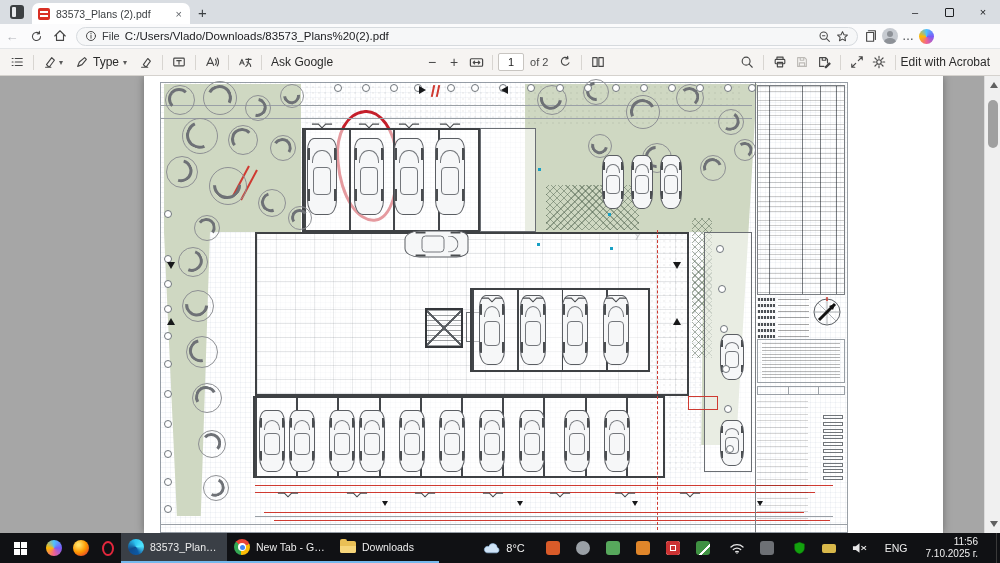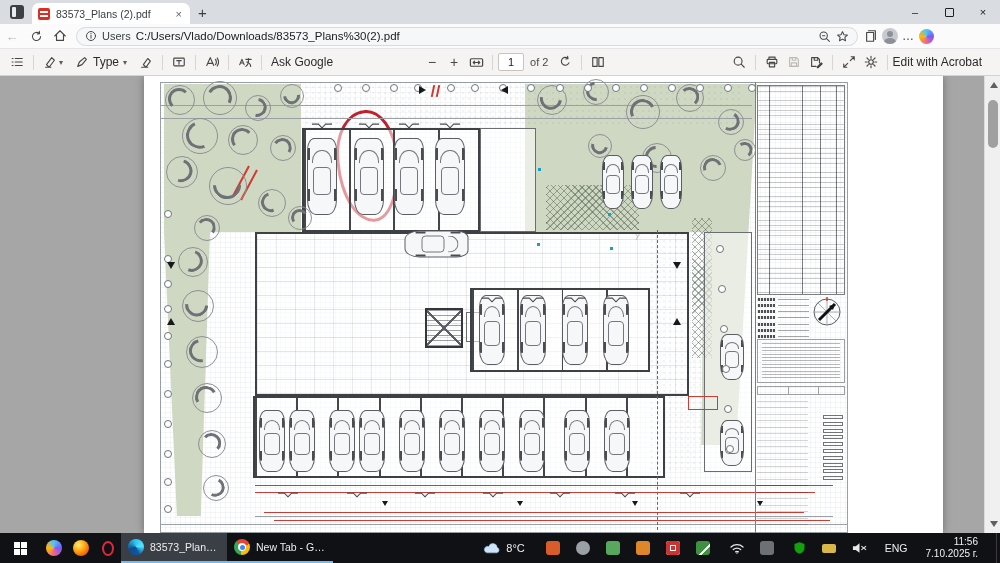--- a/index.html
+++ b/index.html
@@ -169,22 +169,22 @@
     <div class="nav-ic">
       <svg class="ic" width="14" height="14" viewBox="0 0 16 16">
           <path d="M2 8 8 2l6 6M4 7v6h8V7"></path>
         </svg>
     </div>
     <div class="pill">
       <svg class="ic" width="12" height="12" viewBox="0 0 16 16">
           <circle cx="8" cy="8" r="6"></circle>
           <path d="M8 7v4M8 4.6v.4"></path>
         </svg>
-      <span class="pill-file">Users</span>
-      <span class="pill-txt">C:/Users/Vlado/Downloads/83573_Plans%30(2).pdf</span>
+      <span class="pill-file">File</span>
+      <span class="pill-txt">C:/Users/Vlado/Downloads/83573_Plans%20(2).pdf</span>
       <span class="pill-spacer"></span>
       <svg class="ic" width="13" height="13" viewBox="0 0 16 16">
           <circle cx="7" cy="7" r="4.5"></circle>
           <path d="M10.5 10.5 14 14M5.5 7h3"></path>
         </svg>
       <svg class="ic" width="13" height="13" viewBox="0 0 16 16">
           <path d="M8 2l1.8 3.8 4.2.5-3.1 2.8.8 4.1L8 11.2l-3.7 2 .8-4.1L2 6.3l4.2-.5z"></path>
         </svg>
     </div>
     <div class="addr-right">
@@ -306,21 +306,21 @@
             <path d="M6.5 9.5 2 14m0 0v-3.5M2 14h3.5M9.5 6.5 14 2m0 0v3.5M14 2h-3.5"></path>
           </svg>
       </div>
       <div class="i16">
         <svg class="ic" width="14" height="14" viewBox="0 0 16 16">
             <circle cx="8" cy="8" r="2.6"></circle>
             <path d="M8 1.5v2.2M8 12.3v2.2M1.5 8h2.2M12.3 8h2.2M3.4 3.4l1.6 1.6M11 11l1.6 1.6M12.6 3.4 11 5M5 11l-1.6 1.6"></path>
           </svg>
       </div>
       <div class="sep"></div>
-      <span class="tlabel" style="margin-right:12px">Edit with Acrobat</span>
+      <span class="tlabel" style="margin-right:4px">Edit with Acrobat</span>
     </div>
   </div>
 
   <div class="content">
     <div class="pdf-page">
       <div class="frame"></div>
       <div class="gridtex"></div>
       <div id="plan" style="position:absolute;inset:0;">
 
         <span class="wmark" style="left:404px;top:22px;font-size:13px;transform:rotate(54deg);">4335.9646,405,406,406А</span>
@@ -630,20 +630,24 @@
         <span class="opera"></span>
       </div>
     <div class="tb-win active">
       <span class="ico16 edge" style="flex:none"></span>
       <span class="tb-win-label">83573_Plans (2).pdf...</span>
     </div>
     <div class="tb-win">
       <span class="ico16 chrome" style="flex:none"></span>
       <span class="tb-win-label">New Tab - Google ...</span>
     </div>
+    <div class="tb-win">
+      <span class="folder" style="flex:none"></span>
+      <span class="tb-win-label">Downloads</span>
+    </div>
     <div class="tray">
       <div class="weather">
         <svg width="18" height="13" viewBox="0 0 16 12">
             <path d="M4 10a3 3 0 1 1 1-5.8A4 4 0 0 1 12.8 5 2.6 2.6 0 0 1 12.4 10z" fill="#cfe4f7" stroke="#8fb8dd" stroke-width=".6"></path>
           </svg>
         <span class="temp">8°C</span>
       </div>
       <span class="tico" style="background:#d95b29"></span>
       <span class="tico" style="background:#9aa0a6;border-radius:50%"></span>
       <span class="tico" style="background:#57a85c"></span>

